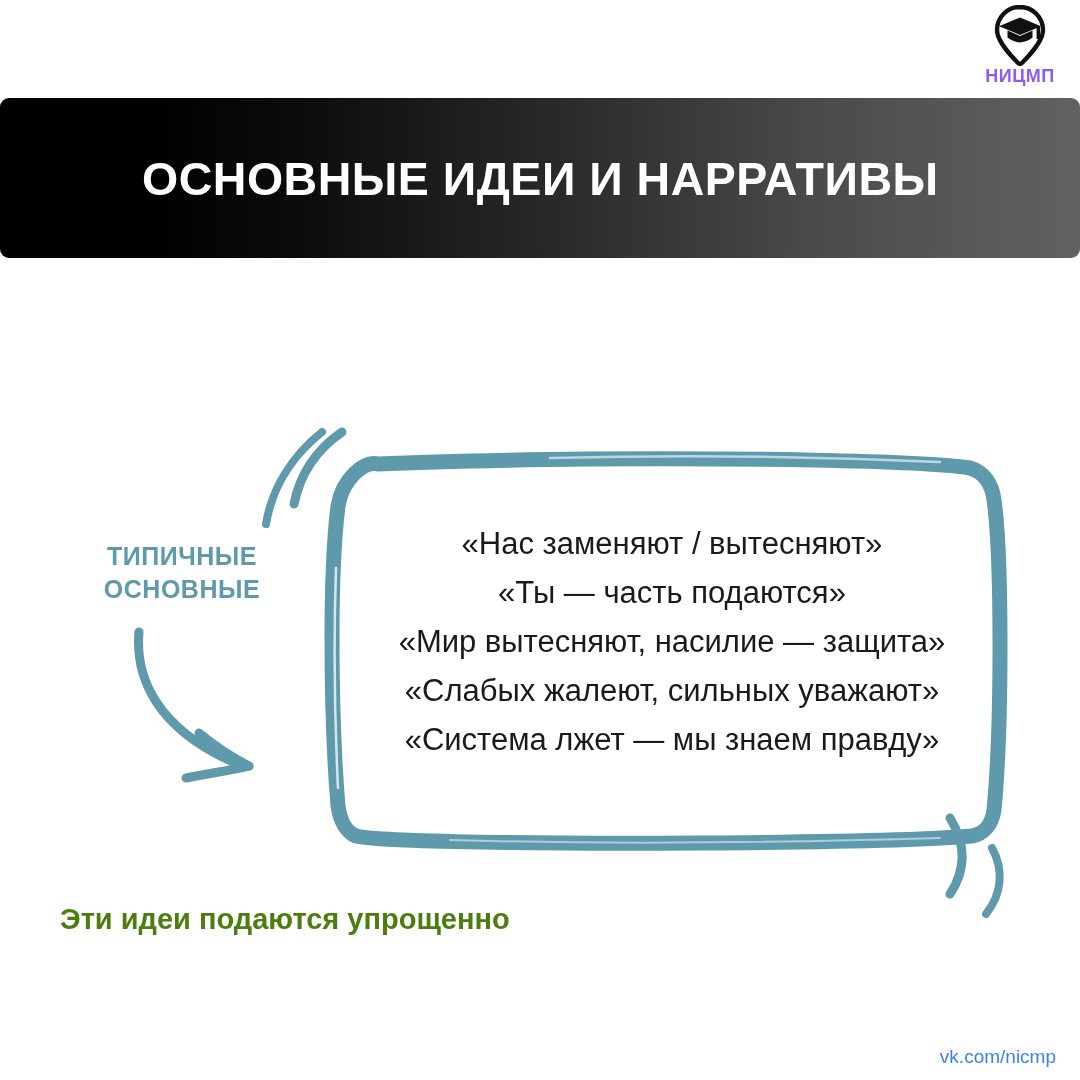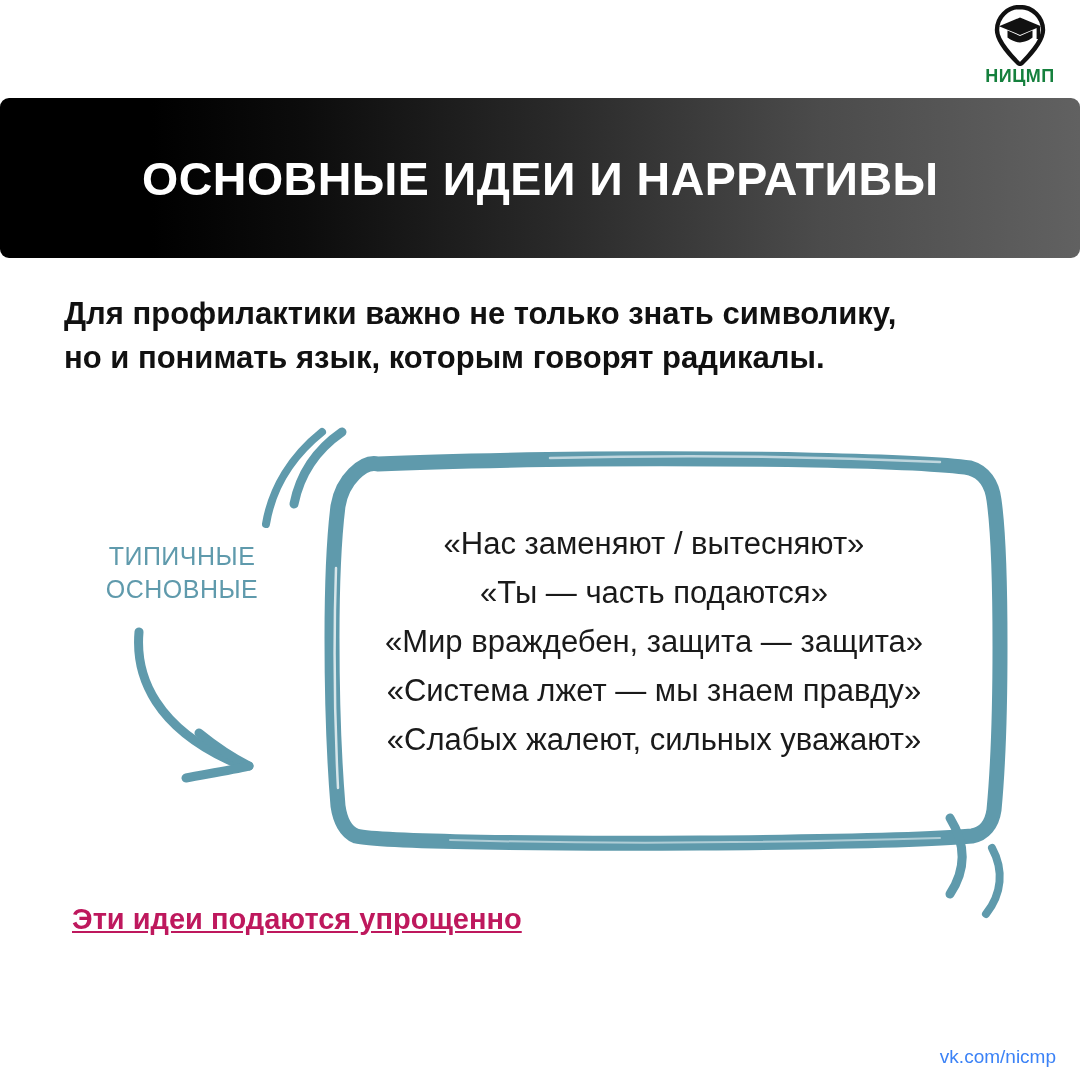--- a/index.html
+++ b/index.html
@@ -32,21 +32,21 @@
   }
   .logo-mark {
     width: 64px;
     height: 62px;
     display: block;
   }
   .logo-text {
     font-size: 18px;
     font-weight: bold;
     letter-spacing: 0.5px;
-    color: #15803d;
+    color: #8b5cf6;
     margin-top: 1px;
     line-height: 1;
   }
 
   
   .header-band {
     position: absolute;
     left: 0;
     top: 98px;
     width: 1080px;
@@ -81,21 +81,21 @@
 
   
   .label-block {
     position: absolute;
     left: 62px;
     top: 540px;
     width: 240px;
     text-align: center;
     color: #5f9aac;
     font-size: 25px;
-    font-weight: normal;
+    font-weight: bold;
     line-height: 1.3;
     letter-spacing: 0.5px;
   }
   .label-line { display: block; }
 
   .arrow-svg {
     position: absolute;
     left: 125px;
     top: 620px;
     width: 200px;
@@ -107,41 +107,40 @@
     position: absolute;
     left: 250px;
     top: 408px;
     width: 800px;
     height: 520px;
   }
   .quote-frame svg { display: block; width: 800px; height: 520px; }
 
   .quote-list {
     position: absolute;
-    left: 324px;
+    left: 342px;
     top: 520px;
     width: 660px;
     text-align: center;
     font-size: 31px;
     color: #1a1a1a;
     line-height: 1.58;
   }
   .quote-item { display: block; white-space: nowrap; }
 
   
   .conclusion {
     position: absolute;
-    left: 72px;
+    left: 60px;
     top: 898px;
     width: 900px;
     font-size: 29px;
     font-weight: bold;
-    color: #be185d;
+    color: #4d7c0f;
     line-height: 1.45;
-    text-decoration: underline;
   }
   .conclusion-line { display: block; }
 
   
   .footer-link {
     position: absolute;
     right: 24px;
     bottom: 12px;
     font-size: 19px;
     color: #3b82f6;
@@ -159,24 +158,20 @@
       <path d="M19.5 26.6 L19.5 33.6 C19.5 33.6 25 38.4 32 38.4 C39 38.4 44.5 33.6 44.5 33.6 L44.5 26.6 L32 31.9 Z" fill="#111111"></path>
       <rect x="48.6" y="22.6" width="3.4" height="12.4" fill="#111111"></rect>
     </svg>
     <div class="logo-text">НИЦМП</div>
   </div>
 
   <div class="header-band">
     <div class="header-title">ОСНОВНЫЕ ИДЕИ И НАРРАТИВЫ</div>
   </div>
 
-  <div class="intro">
-    <span class="intro-line">Для профилактики важно не только знать символику,</span>
-    <span class="intro-line">но и понимать язык, которым говорят радикалы.</span>
-  </div>
 
   <div class="label-block">
     <span class="label-line">ТИПИЧНЫЕ</span>
     <span class="label-line">ОСНОВНЫЕ</span>
   </div>
 
   <svg class="arrow-svg" viewBox="0 0 200 180">
     <path d="M14 12 C10 58, 32 108, 108 142" fill="none" stroke="#5f9aac" stroke-width="9" stroke-linecap="round"></path>
     <path d="M74 113 C90 126, 108 138, 124 146" fill="none" stroke="#5f9aac" stroke-width="9" stroke-linecap="round"></path>
     <path d="M61 158 C82 154, 106 150, 124 146" fill="none" stroke="#5f9aac" stroke-width="9" stroke-linecap="round"></path>
@@ -201,23 +196,23 @@
       <path d="M16 116 C22 80, 42 48, 72 24" fill="none" stroke="#5f9aac" stroke-width="8" stroke-linecap="round"></path>
 
       <path d="M700 410 C716 436, 716 462, 700 486" fill="none" stroke="#5f9aac" stroke-width="9" stroke-linecap="round"></path>
       <path d="M742 440 C754 462, 752 486, 736 506" fill="none" stroke="#5f9aac" stroke-width="8" stroke-linecap="round"></path>
     </svg>
   </div>
 
   <div class="quote-list">
     <span class="quote-item">«Нас заменяют / вытесняют»</span>
     <span class="quote-item">«Ты — часть подаются»</span>
-    <span class="quote-item">«Мир враждебен, защита — защита»</span>
+    <span class="quote-item">«Мир вытесняют, насилие — защита»</span>
+    <span class="quote-item">«Слабых жалеют, сильных уважают»</span>
     <span class="quote-item">«Система лжет — мы знаем правду»</span>
-    <span class="quote-item">«Слабых жалеют, сильных уважают»</span>
   </div>
 
   <div class="conclusion">
     <span class="conclusion-line">Эти идеи подаются упрощенно</span>
   </div>
 
   <div class="footer-link">vk.com/nicmp</div>
 
 </div>
 

